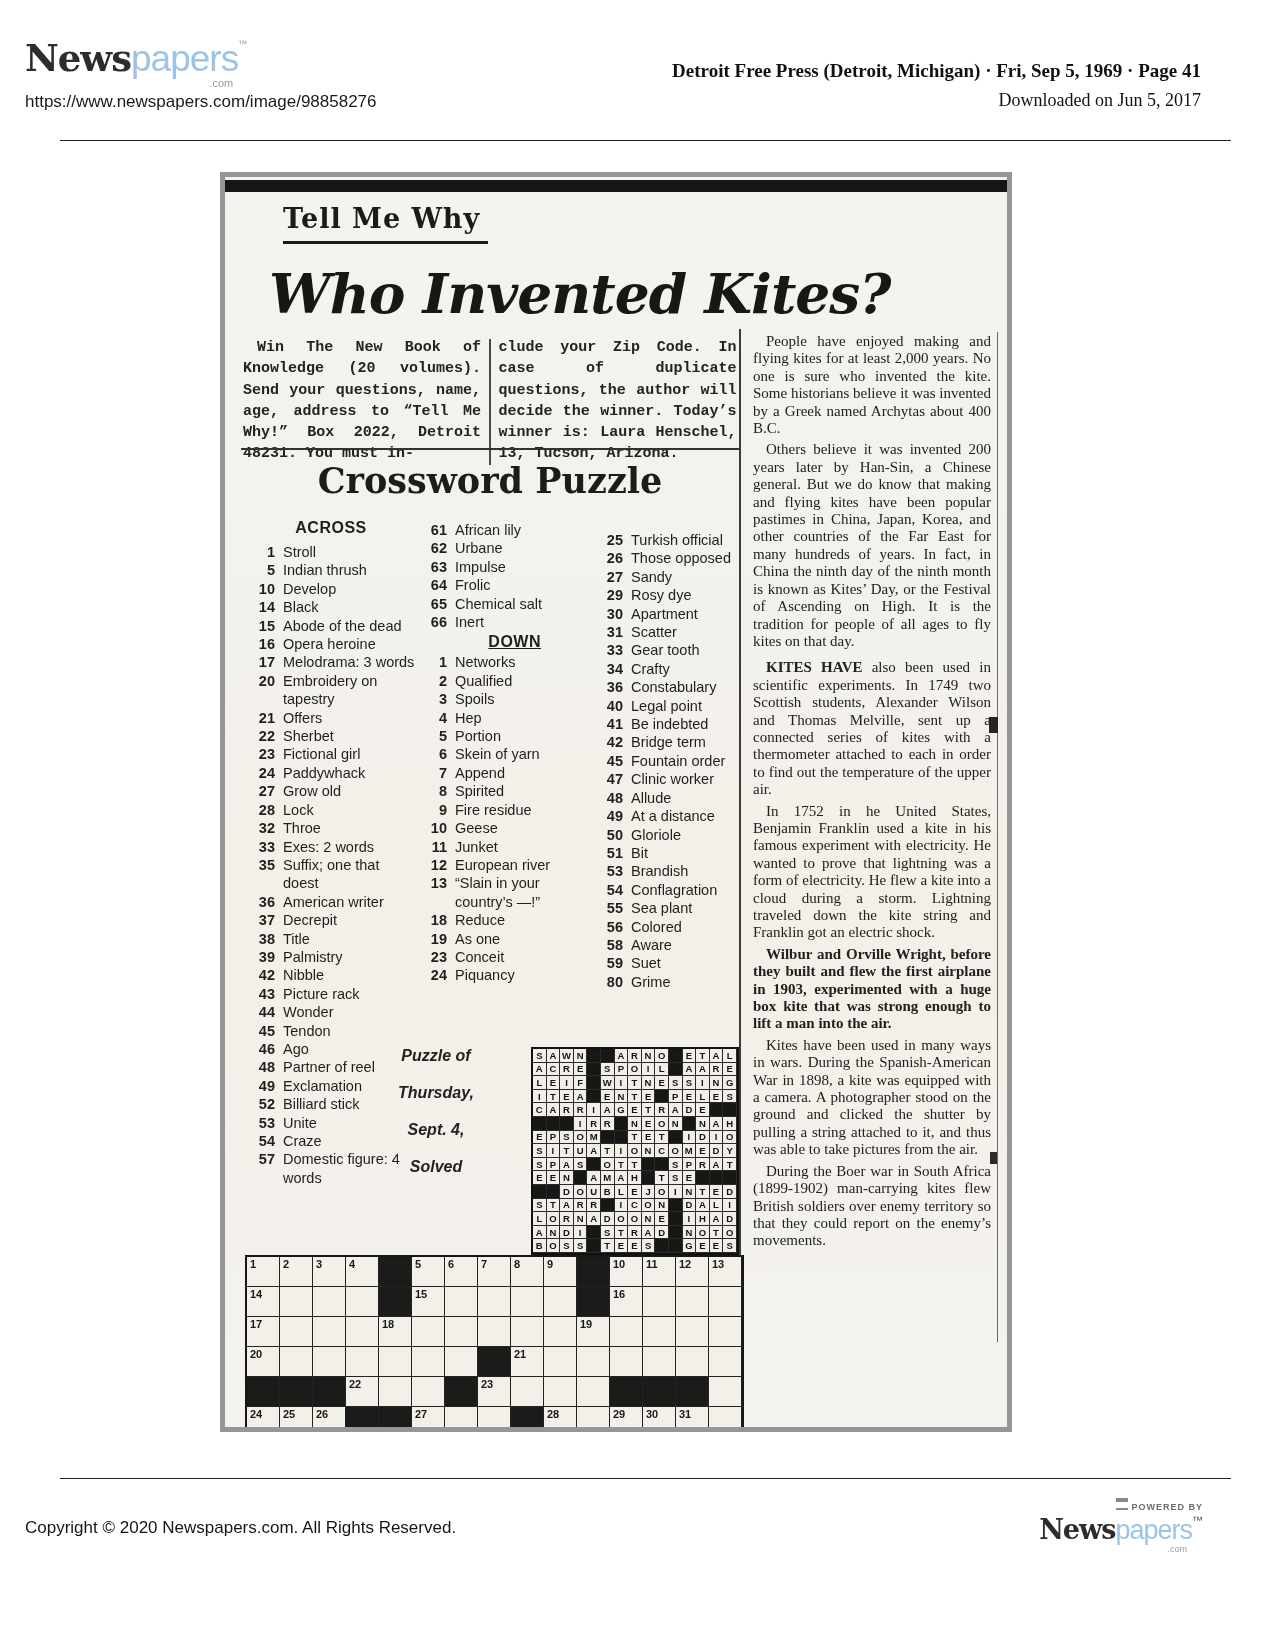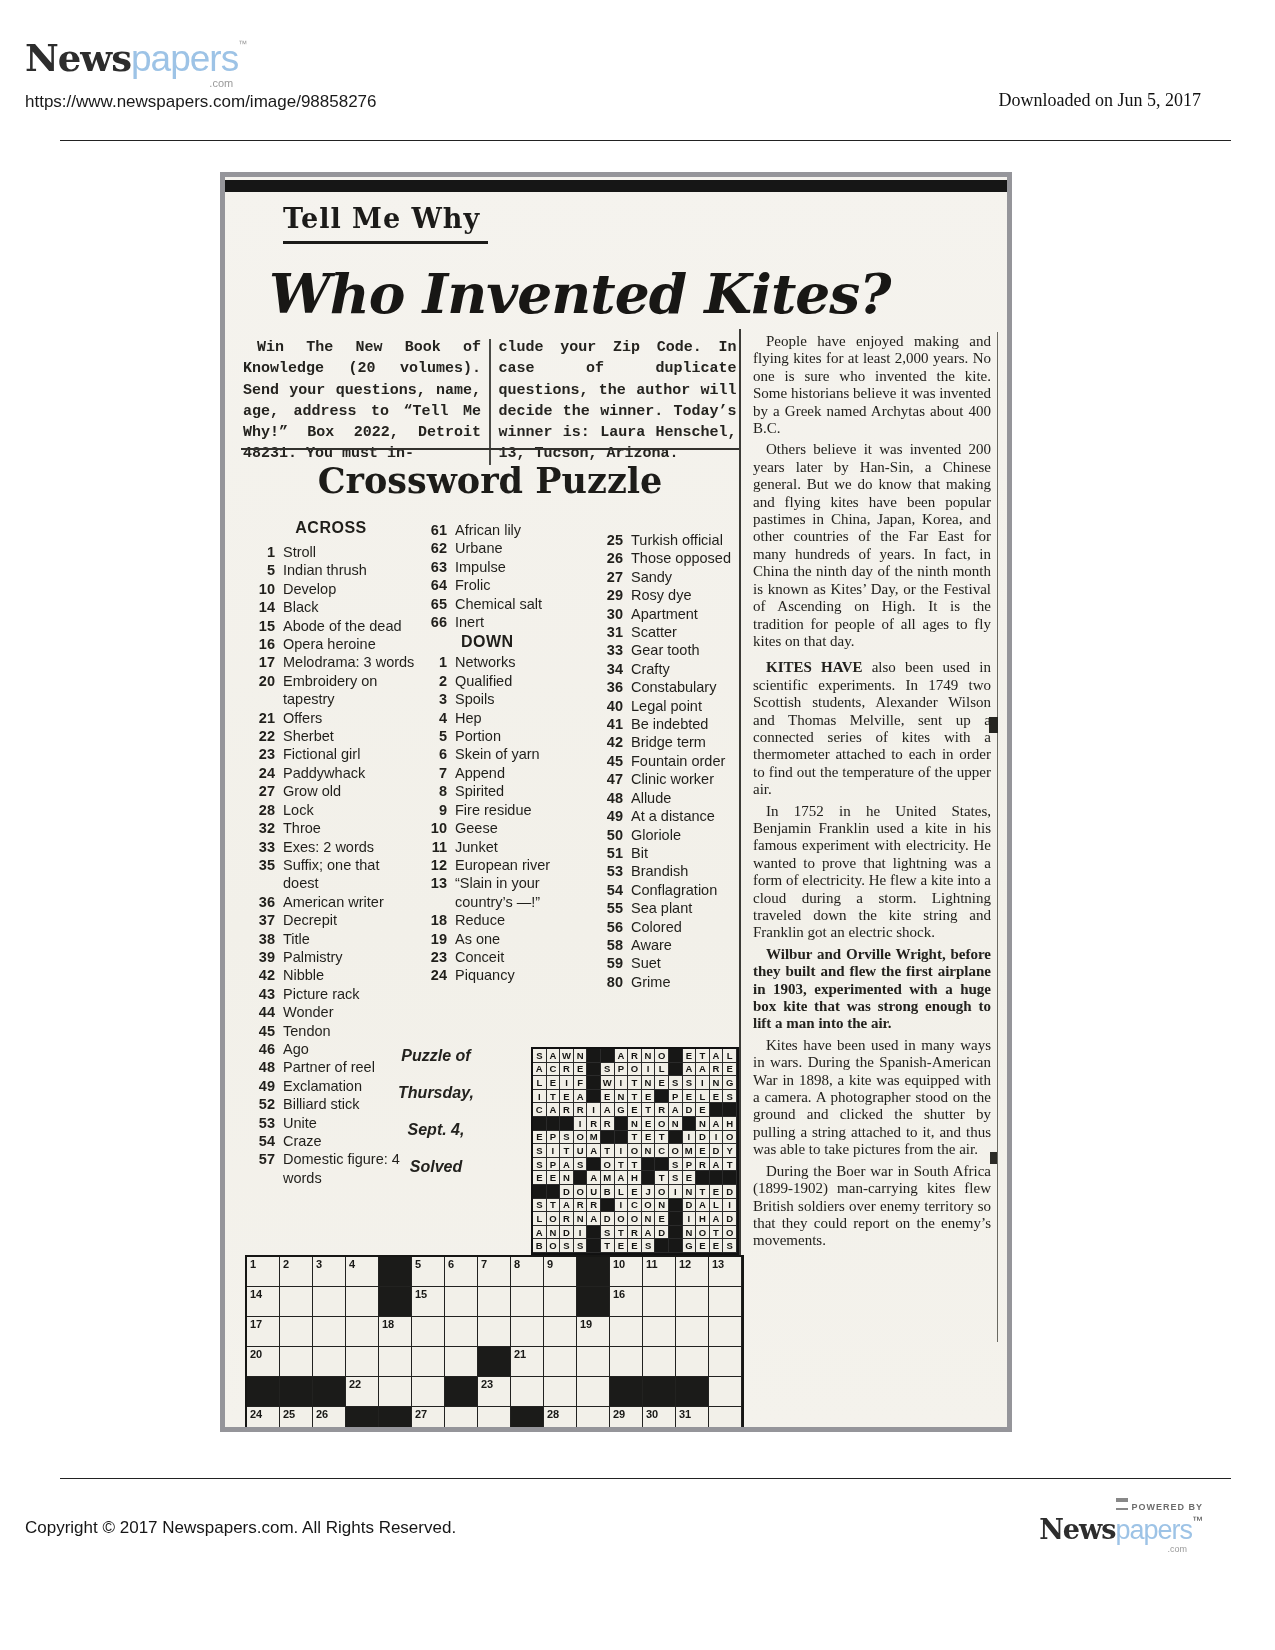--- a/index.html
+++ b/index.html
@@ -41,21 +41,21 @@
   .chead{font-weight:bold;font-size:16px;letter-spacing:.5px;color:#1f1e1a;}
   .chead.across{position:absolute;left:24px;top:342px;width:164px;text-align:center;}
   .ccol{position:absolute;list-style:none;margin:0;padding:0;}
   .ccol li{display:flex;line-height:18.4px;font-size:14.5px;color:#201f1b;}
   .cnum{width:26px;text-align:right;flex:none;font-weight:bold;}
   .ctxt{padding-left:8px;}
   #col-across{left:24px;top:366px;width:166px;}
   #col-mid-wrap{position:absolute;left:196px;top:344px;width:162px;}
   #col-mid-wrap ul{list-style:none;margin:0;padding:0;}
   #col-mid-wrap li{display:flex;line-height:18.4px;font-size:14.5px;color:#201f1b;}
-  .chead.down{margin:2px 0 2px 40px;width:80px;text-align:left;}
+  .chead.down{margin:2px 0 2px 40px;width:80px;text-align:right;text-decoration:underline;}
   #col-right{left:372px;top:354px;width:164px;}
   
   .pnote{position:absolute;left:150px;top:870px;width:122px;text-align:center;}
   .pnote div{font-weight:bold;font-style:italic;font-size:16px;color:#23221e;margin-bottom:19px;}
   
   .sgrid{position:absolute;left:306px;top:870px;display:grid;grid-template-columns:repeat(15,13.6px);
          grid-auto-rows:13.6px;border:2px solid #111;background:#e8e5dd;}
   .sgrid .c{border-right:1.2px solid #2a2a2a;border-bottom:1.2px solid #2a2a2a;
             font-family:"Liberation Sans",sans-serif;font-weight:bold;font-size:9.5px;color:#131311;
             display:flex;align-items:center;justify-content:center;background:#f1efe7;}
@@ -88,20 +88,21 @@
 </head>
 <body>
 
 <div id="page">
 
   <div class="logo">
     <span class="p1">News</span><span class="p2">papers</span><span class="tm">™</span>
     <span class="tld">.com</span>
   </div>
   <a class="url" href="#">https://www.newspapers.com/image/98858276</a>
+  <div class="src">Detroit Free Press (Detroit, Michigan) ·  Fri, Sep 5, 1969 ·  Page 41</div>
   <div class="dl">Downloaded on Jun 5, 2017</div>
   <div class="rule-top"></div>
 
   <div class="clip">
     <div class="topstrip"></div>
     <div class="kicker">Tell Me Why</div>
     <div class="headline">Who Invented Kites?</div>
 
     <div class="intro">
       <div class="icol first">Win The New Book of Knowledge (20 volumes). Send your questions, name, age, address to “Tell Me Why!” Box 2022, Detroit 48231. You must in-</div>
@@ -783,19 +784,19 @@
         <p class="">Others believe it was invented 200 years later by Han-Sin, a Chinese general. But we do know that making and flying kites have been popular pastimes in China, Japan, Korea, and other countries of the Far East for many hundreds of years. In fact, in China the ninth day of the ninth month is known as Kites’ Day, or the Festival of Ascending on High. It is the tradition for people of all ages to fly kites on that day.</p>
         <p class="gap"><b>KITES HAVE</b> also been used in scientific experiments. In 1749 two Scottish students, Alexander Wilson and Thomas Melville, sent up a connected series of kites with a thermometer attached to each in order to find out the temperature of the upper air.</p>
         <p class="">In 1752 in he United States, Benjamin Franklin used a kite in his famous experiment with electricity. He wanted to prove that lightning was a form of electricity. He flew a kite into a cloud during a storm. Lightning traveled down the kite string and Franklin got an electric shock.</p>
         <p class="b ">Wilbur and Orville Wright, before they built and flew the first airplane in 1903, experimented with a huge box kite that was strong enough to lift a man into the air.</p>
         <p class="">Kites have been used in many ways in wars. During the Spanish-American War in 1898, a kite was equipped with a camera. A photographer stood on the ground and clicked the shutter by pulling a string attached to it, and thus was able to take pictures from the air.</p>
         <p class="">During the Boer war in South Africa (1899-1902) man-carrying kites flew British soldiers over enemy territory so that they could report on the enemy’s movements.</p>
       </div>
   </div>
 
   <div class="rule-bot"></div>
-  <div class="copyright">Copyright © 2017 Newspapers.com. All Rights Reserved.</div>
+  <div class="copyright">Copyright © 2020 Newspapers.com. All Rights Reserved.</div>
   <div class="pwr">
     <span class="bars"></span><span class="pby">POWERED BY</span><br>
     <span class="l1">News</span><span class="l2">papers</span><span class="tm2">™</span>
     <span class="tld2">.com</span>
   </div>
 </div>
 
 </body></html>

